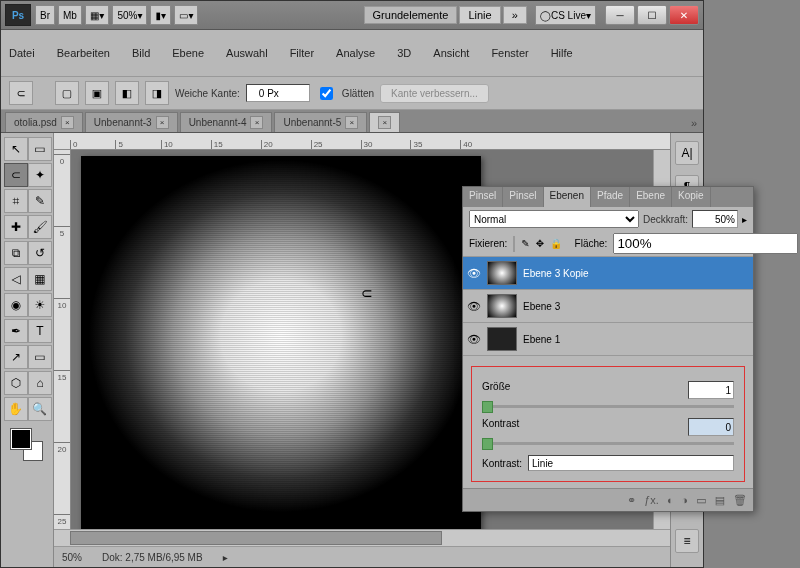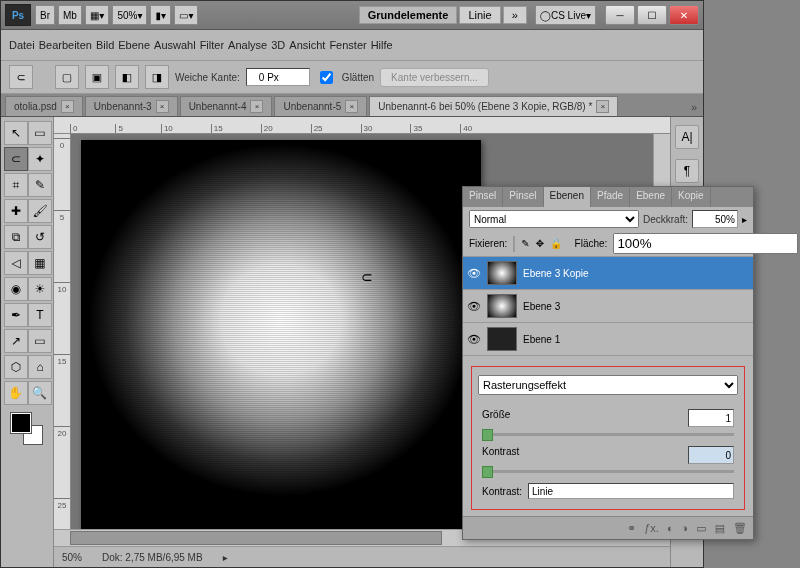--- a/index.html
+++ b/index.html
@@ -2,25 +2,25 @@
 <html><head>
 <meta charset="utf-8">
 <style>
 body{margin:0;font-family:Tahoma,Arial,sans-serif;font-size:11px;background:#858585;overflow:hidden;user-select:none}
 .window{width:704px;height:568px;background:#b8b8b8;border:1px solid #333;box-sizing:border-box;display:flex;flex-direction:column}
 .titlebar{height:28px;background:linear-gradient(#888,#777);display:flex;align-items:center;padding:0 4px;border-bottom:1px solid #555}
 .titlebar .ico{width:24px;height:20px;background:#2a2a2a;color:#4aa0e0;font-weight:bold;display:flex;align-items:center;justify-content:center;border:1px solid #222;margin-right:4px;font-size:10px}
 .titlebar .btn{height:18px;padding:0 4px;background:#ccc;border:1px solid #888;margin-right:3px;display:flex;align-items:center;font-size:10px}
 .titlebar .spc{flex:1}
 .titlebar .work{padding:2px 8px;background:#d0d0d0;border:1px solid #999;font-size:11px;margin-right:2px}
-.titlebar .work.active{font-weight:bold;background:#bbb}
+.titlebar .work.active{font-weight:normal;background:#bbb}
 .winbtns{display:flex;gap:2px;margin-left:6px}
 .winbtn{width:28px;height:18px;background:linear-gradient(#e8e8e8,#c0c0c0);border:1px solid #888;border-radius:2px;display:flex;align-items:center;justify-content:center;font-size:10px}
 .winbtn.close{background:linear-gradient(#e77,#c33);color:#fff}
-.menubar{height:22px;background:#b8b8b8;display:flex;align-items:center;padding:4px 8px;gap:4px;border-bottom:1px solid #999}
+.menubar{height:22px;background:#b8b8b8;display:flex;align-items:center;padding:12px 8px;gap:22px;border-bottom:1px solid #999}
 .menubar span{font-size:11px;color:#222}
 .optbar{height:32px;background:#b8b8b8;display:flex;align-items:center;padding:0 8px;gap:6px;border-bottom:1px solid #999}
 .optbar .ico{width:22px;height:22px;border:1px solid #999;background:#ccc;display:flex;align-items:center;justify-content:center}
 .optbar .lbl{font-size:10px;color:#333}
 .optbar input[type=text]{width:38px;height:16px;font-size:10px;border:1px inset #999;padding:0 12px}
 .optbar .obtn{padding:3px 10px;background:#d8d8d8;border:1px solid #aaa;border-radius:3px;font-size:10px;color:#888}
 .tabbar{height:22px;background:#888;display:flex;align-items:flex-end;padding-left:4px;border-bottom:1px solid #555}
 .tab{padding:3px 8px;background:#a0a0a0;border:1px solid #777;border-bottom:none;margin-right:2px;font-size:10px;display:flex;align-items:center;gap:4px;color:#333}
 .tab.active{background:#ccc}
 .tab .x{width:11px;height:11px;background:#bbb;border:1px solid #888;display:flex;align-items:center;justify-content:center;font-size:8px}
@@ -139,21 +139,20 @@
       </div>
     <div class="tab">
         <span>Unbenannt-4</span>
         <span class="x">×</span>
       </div>
     <div class="tab">
         <span>Unbenannt-5</span>
         <span class="x">×</span>
       </div>
     <div class="tab active">
-        <span>Unbenannt-6 bei 50% (Ebene 3 Kopie, RGB/8) *</span>
         <span class="x">×</span>
       </div>
     <div class="more">»</div>
   </div>
 
   <div class="main">
     <div class="toolbox">
       <div class="toolgrid">
         <div class="tool">↖</div>
           <div class="tool">▭</div>
@@ -277,21 +276,20 @@
     <div class="thumb g"></div>
     <span class="nm">Ebene 3</span>
   </div>
   <div class="layer">
     <span class="eye">👁</span>
     <div class="thumb"></div>
     <span class="nm">Ebene 1</span>
   </div>
 
   <div class="fx-box">
-    <select><option>Rasterungseffekt</option></select>
     <div class="fx-slider-row">
       <span class="sl-lbl">Größe</span>
       <span style="flex:1"></span>
       <input type="text" value="1" style="">
     </div>
     <div class="slider-track">
         <div class="thumb-s"></div>
       </div>
     <div class="fx-slider-row">
       <span class="sl-lbl">Kontrast</span>

